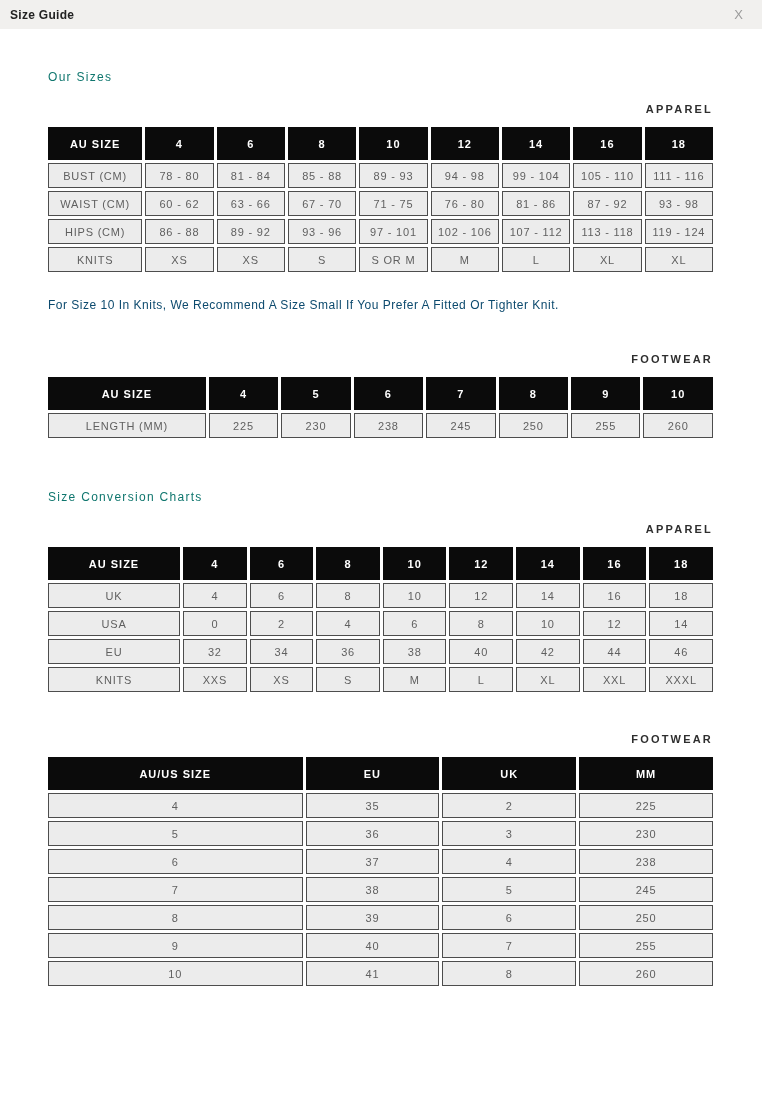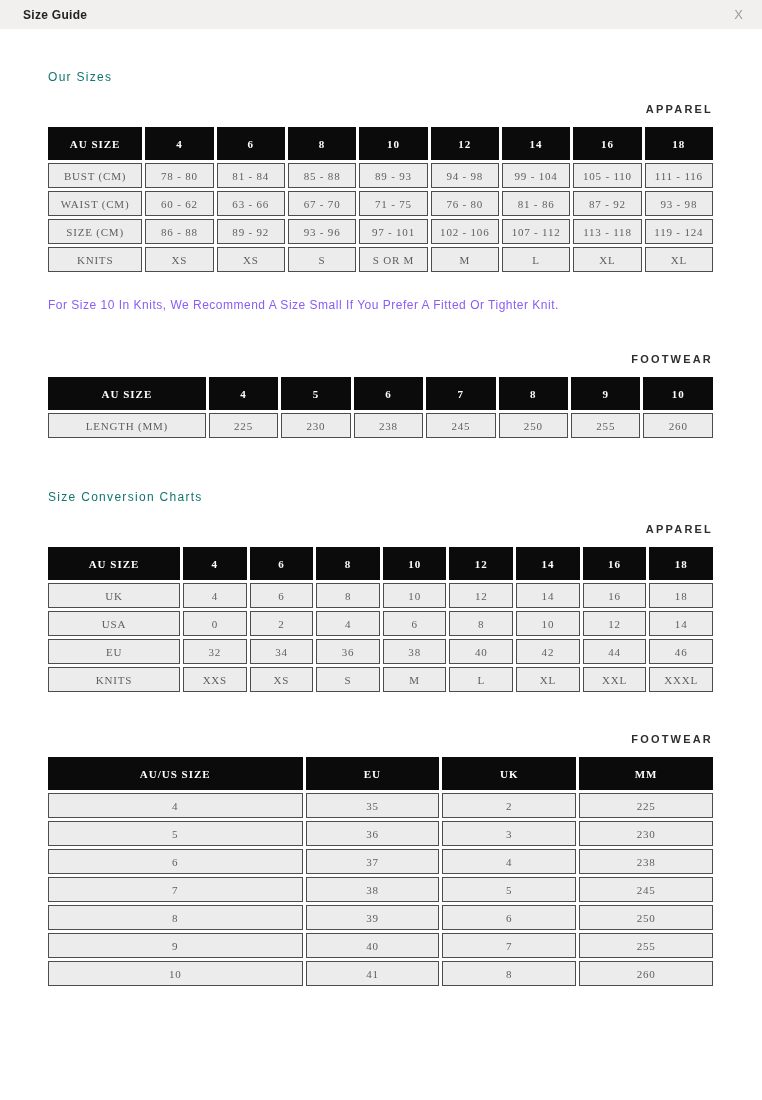--- a/index.html
+++ b/index.html
@@ -10,21 +10,21 @@
     width: 762px;
     height: 1100px;
     overflow: hidden;
   }
   .topbar {
     height: 29px;
     background: #f1f0ee;
     display: flex;
     align-items: center;
     justify-content: space-between;
-    padding: 0 15px 0 23px;
+    padding: 0 15px 0 10px;
   }
   .topbar-title {
     font-size: 12px;
     font-weight: bold;
     color: #222222;
     letter-spacing: 0.3px;
   }
   .close-btn {
     font-size: 13px;
     color: #9b9b9b;
@@ -51,21 +51,20 @@
     color: #2e2e2e;
     margin-bottom: 9px;
     text-align: right;
   }
   table {
     border-collapse: separate;
     border-spacing: 3px;
     table-layout: fixed;
     width: calc(100% + 6px);
     margin-left: -3px;
-    font-family: Liberation Serif, serif;
   }
   th {
     background: #0b0b0b;
     color: #ffffff;
     font-size: 11px;
     font-weight: bold;
     letter-spacing: 1px;
     text-align: center;
     height: 33px;
     border: 1px solid #0b0b0b;
@@ -84,21 +83,21 @@
   .t-conv-apparel th:first-child { width: 20.6%; }
   .t-conv-footwear th:first-child { width: 38.8%; margin-left: 8px; }
 
   .t-our-apparel   { margin-bottom: 23px; }
   .t-our-footwear  { margin-bottom: 49px; }
   .t-conv-apparel  { margin-bottom: 38px; }
 
   .knits-note {
     font-size: 12px;
     letter-spacing: 0.5px;
-    color: #8b5cf6;
+    color: #0c4a6e;
     margin-bottom: 41px;
   }
 </style>
 </head>
 <body>
 
 <div class="topbar">
   <span class="topbar-title">Size Guide</span>
   <button class="close-btn">X</button>
 </div>
@@ -139,21 +138,21 @@
           <td>60 - 62</td>
           <td>63 - 66</td>
           <td>67 - 70</td>
           <td>71 - 75</td>
           <td>76 - 80</td>
           <td>81 - 86</td>
           <td>87 - 92</td>
           <td>93 - 98</td>
         </tr>
         <tr>
-          <td>SIZE (CM)</td>
+          <td>HIPS (CM)</td>
           <td>86 - 88</td>
           <td>89 - 92</td>
           <td>93 - 96</td>
           <td>97 - 101</td>
           <td>102 - 106</td>
           <td>107 - 112</td>
           <td>113 - 118</td>
           <td>119 - 124</td>
         </tr>
         <tr>

